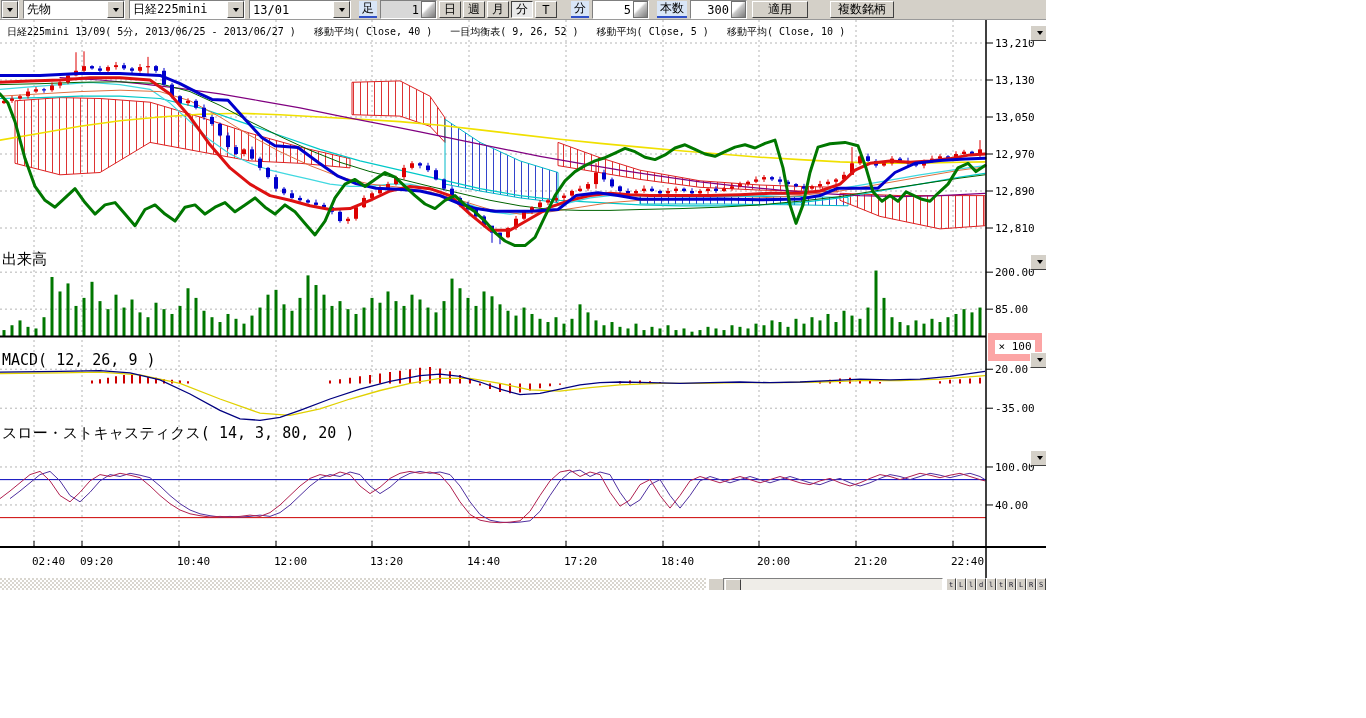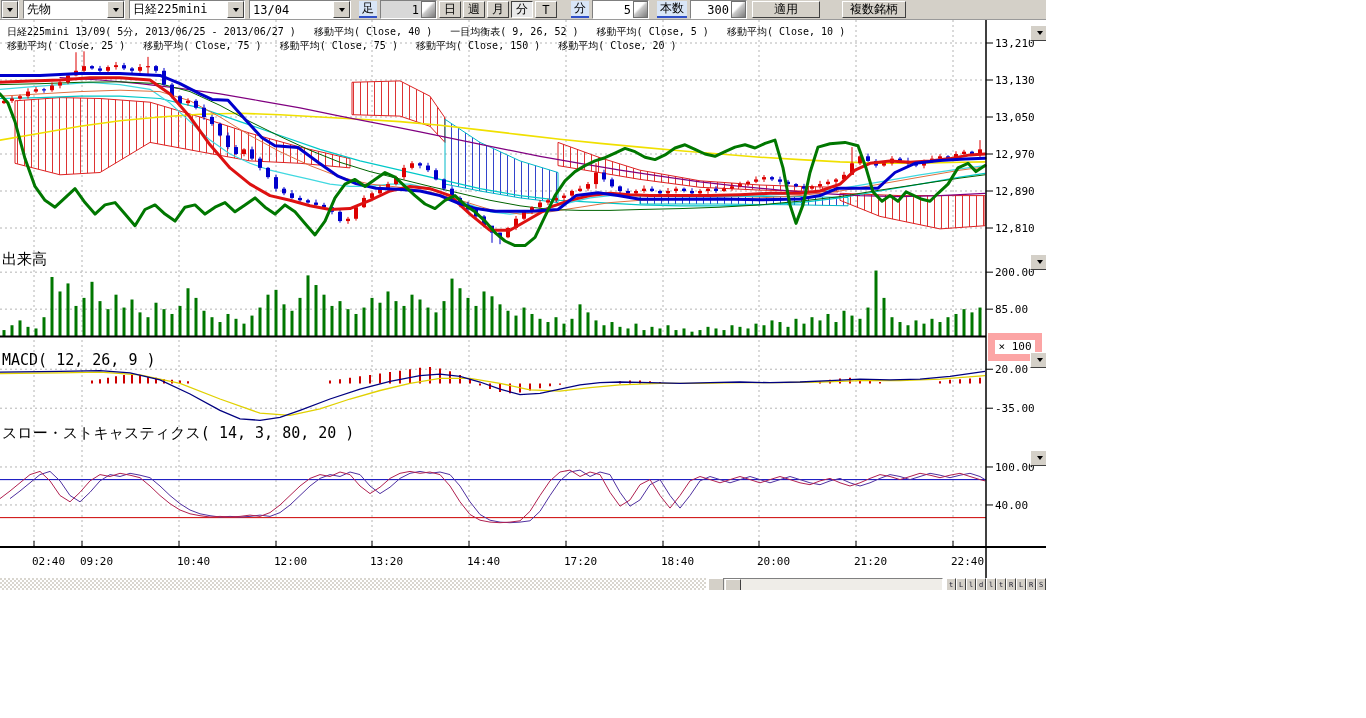--- a/index.html
+++ b/index.html
@@ -73,21 +73,21 @@
             <span class="tri-down sm"></span>
           </span>
     </div>
     <div class="combo" style="width:114px">
       <span class="ctext">日経225mini</span>
       <span class="carrow">
             <span class="tri-down sm"></span>
           </span>
     </div>
     <div class="combo" style="width:100px">
-      <span class="ctext">13/04</span>
+      <span class="ctext">13/01</span>
       <span class="carrow">
             <span class="tri-down sm"></span>
           </span>
     </div>
     <span class="hl-label">足</span>
     <span class="spin-field gray">
       <span class="sval">1</span>
       <span class="spin-btn"></span>
     </span>
     <button class="wbtn" style="width:22px">日</button>
@@ -99,21 +99,21 @@
     <span class="hl-label">分</span>
     <span class="spin-field">
       <span class="sval">5</span>
       <span class="spin-btn"></span>
     </span>
     <span class="hl-label">本数</span>
     <span class="spin-field">
       <span class="sval">300</span>
       <span class="spin-btn"></span>
     </span>
-    <button class="wbtn" style="margin-left:5px;width:68px">適用</button>
+    <button class="wbtn" style="margin-left:5px;width:56px">適用</button>
     <button class="wbtn" style="margin-left:22px;width:64px">複数銘柄</button>
   </div>
 
   <svg id="chart-svg" width="1046" height="592" viewBox="0 0 1046 592" style="position:absolute;left:0;top:0;">
     <defs>
       <pattern id="hr" width="7" height="8" patternUnits="userSpaceOnUse">
         <path d="M3.5 0 V8" stroke="#dd3333" stroke-width="1"></path>
       </pattern>
       <pattern id="hb" width="7" height="8" patternUnits="userSpaceOnUse">
         <path d="M3.5 0 V8" stroke="#3344cc" stroke-width="1"></path>
@@ -651,21 +651,20 @@
           <text x="467" y="565" font-size="11" fill="#000" text-anchor="start">14:40</text>
           <text x="564" y="565" font-size="11" fill="#000" text-anchor="start">17:20</text>
           <text x="661" y="565" font-size="11" fill="#000" text-anchor="start">18:40</text>
           <text x="757" y="565" font-size="11" fill="#000" text-anchor="start">20:00</text>
           <text x="854" y="565" font-size="11" fill="#000" text-anchor="start">21:20</text>
           <text x="951" y="565" font-size="11" fill="#000" text-anchor="start">22:40</text>
         </g>
   </svg>
 
   <div class="hdr" style="top:25px">日経225mini 13/09( 5分, 2013/06/25 - 2013/06/27 )   移動平均( Close, 40 )   一目均衡表( 9, 26, 52 )   移動平均( Close, 5 )   移動平均( Close, 10 )</div>
-  <div class="hdr" style="top:39px">移動平均( Close, 25 )   移動平均( Close, 75 )   移動平均( Close, 75 )   移動平均( Close, 150 )   移動平均( Close, 20 )</div>
   <div class="pane-label" style="top:250px">出来高</div>
   <div class="pane-label" style="top:351px">MACD( 12, 26, 9 )</div>
   <div class="pane-label" style="top:424px">スロー・ストキャスティクス( 14, 3, 80, 20 )</div>
   <div class="mult-box">× 100</div>
 
   <div class="ax-btn" style="top:25px">
         <span class="tri-down sm"></span>
       </div>
   <div class="ax-btn" style="top:254px">
         <span class="tri-down sm"></span>

